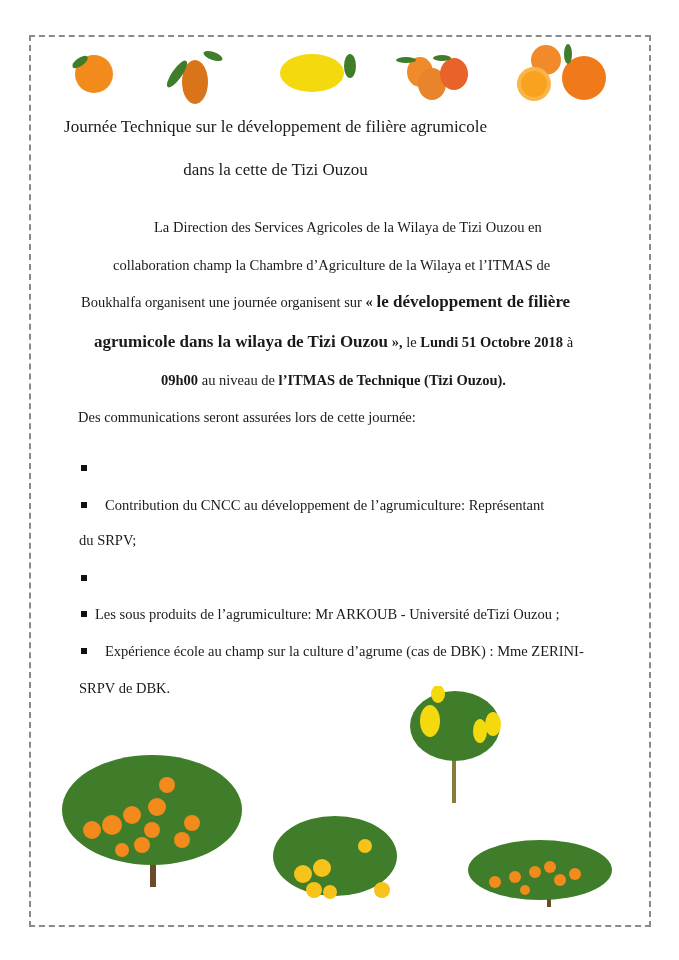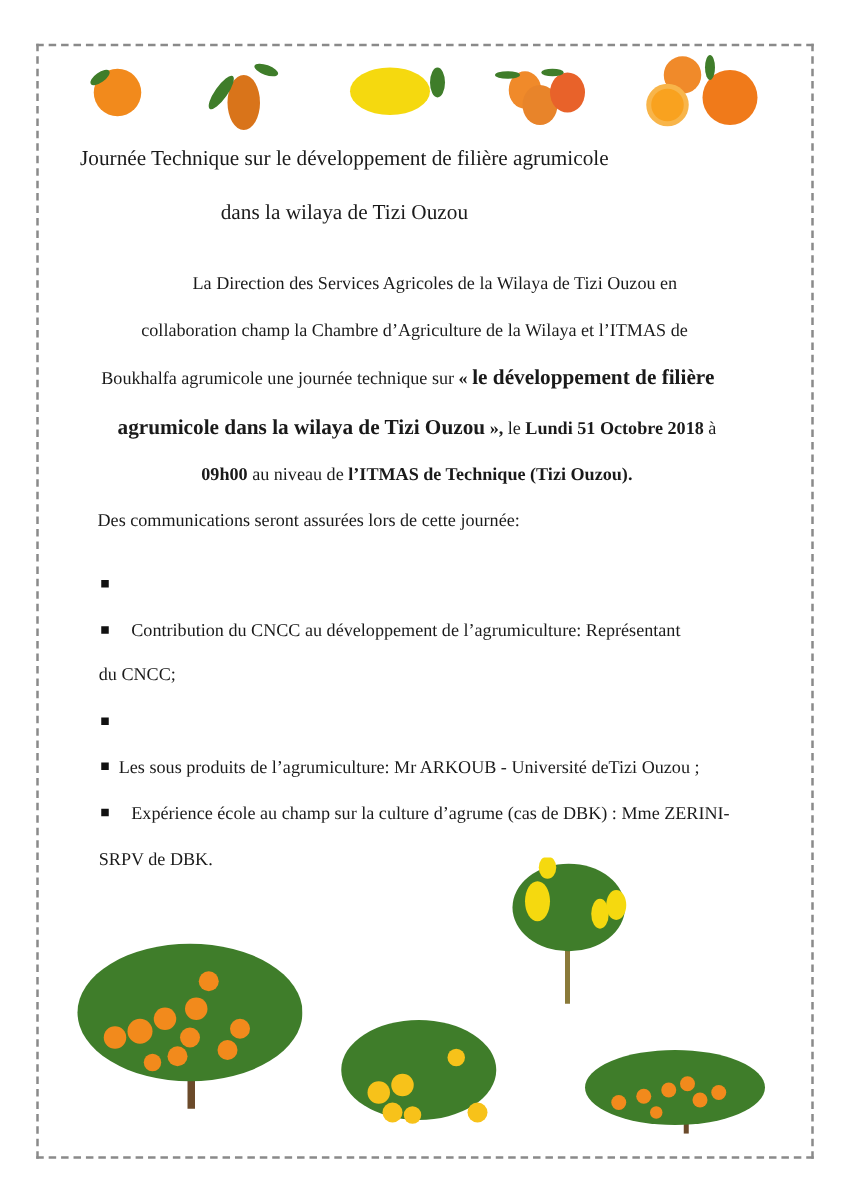--- a/index.html
+++ b/index.html
@@ -40,47 +40,47 @@
 </svg>
 <svg class="fruit" style="left:508px;top:44px" width="106" height="58">
   <circle cx="38" cy="16" r="15" fill="#f08a2a"></circle>
     <circle cx="76" cy="34" r="22" fill="#f07a1a"></circle>
     <circle cx="26" cy="40" r="17" fill="#f8b54a"></circle>
     <circle cx="26" cy="40" r="13" fill="#f9a21f"></circle>
     <ellipse cx="60" cy="10" rx="4" ry="10" fill="#3f7d2a"></ellipse>
 </svg>
 
 <div class="title" style="top:117px">Journée Technique sur le développement de filière agrumicole</div>
-<div class="title" style="top:160px">dans la wilaya de Tizi Ouzou</div>
+<div class="title" style="top:160px">dans la cette de Tizi Ouzou</div>
 
 <div class="p" style="left:154px;top:219px">La Direction des Services Agricoles de la Wilaya de Tizi Ouzou en</div>
 <div class="p" style="left:113px;top:257px">collaboration champ la Chambre d’Agriculture de la Wilaya et l’ITMAS de</div>
 <div class="p" style="left:81px;top:292px">
-  <span>Boukhalfa agrumicole une journée technique sur</span>
+  <span>Boukhalfa organisent une journée organisent sur</span>
   <span class="b">«</span>
   <span class="big">le développement de filière</span>
 </div>
 <div class="p" style="left:94px;top:332px">
   <span class="big">agrumicole dans la wilaya de Tizi Ouzou</span>
   <span class="b">»,</span>
   <span>le</span>
   <span class="b">Lundi 51 Octobre 2018</span>
   <span>à</span>
 </div>
 <div class="p" style="left:161px;top:372px">
   <span class="b">09h00</span>
   <span>au niveau de</span>
   <span class="b">l’ITMAS de Technique (Tizi Ouzou).</span>
 </div>
 
 <div class="p" style="left:78px;top:409px">Des communications seront assurées lors de cette journée:</div>
 
 <div class="p" style="left:81px;top:460px"><span class="bul"></span></div>
 <div class="p" style="left:81px;top:497px"><span class="bul"></span><span>Contribution du CNCC au développement de l’agrumiculture: Représentant</span></div>
-<div class="p" style="left:79px;top:532px">du CNCC;</div>
+<div class="p" style="left:79px;top:532px">du SRPV;</div>
 <div class="p" style="left:81px;top:570px"><span class="bul"></span></div>
 <div class="p" style="left:81px;top:606px"><span class="bul" style="margin-right:8px"></span><span>Les sous produits de l’agrumiculture: Mr ARKOUB - Université deTizi Ouzou  ;</span></div>
 <div class="p" style="left:81px;top:643px"><span class="bul"></span><span>Expérience école au champ sur la culture d’agrume (cas de DBK)  : Mme  ZERINI-</span></div>
 <div class="p" style="left:79px;top:680px">SRPV de DBK.</div>
 
 <svg class="tree" style="left:52px;top:745px" width="190" height="145">
   <rect x="98" y="80" width="6" height="62" fill="#6b4a2a"></rect>
   <ellipse cx="100" cy="65" rx="90" ry="55" fill="#3f7d2a"></ellipse>
   <g fill="#f28a1c">
       <circle cx="40" cy="85" r="9"></circle>

